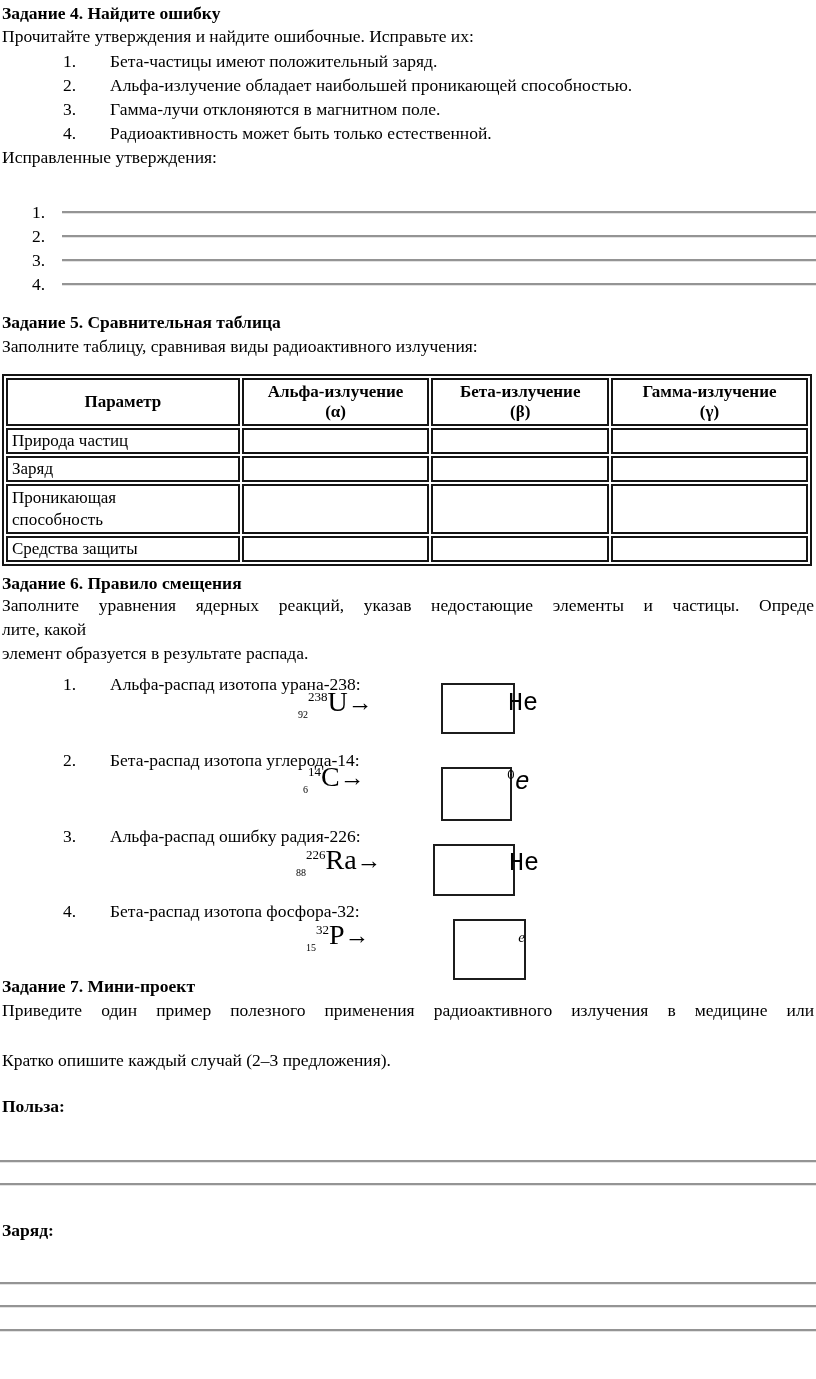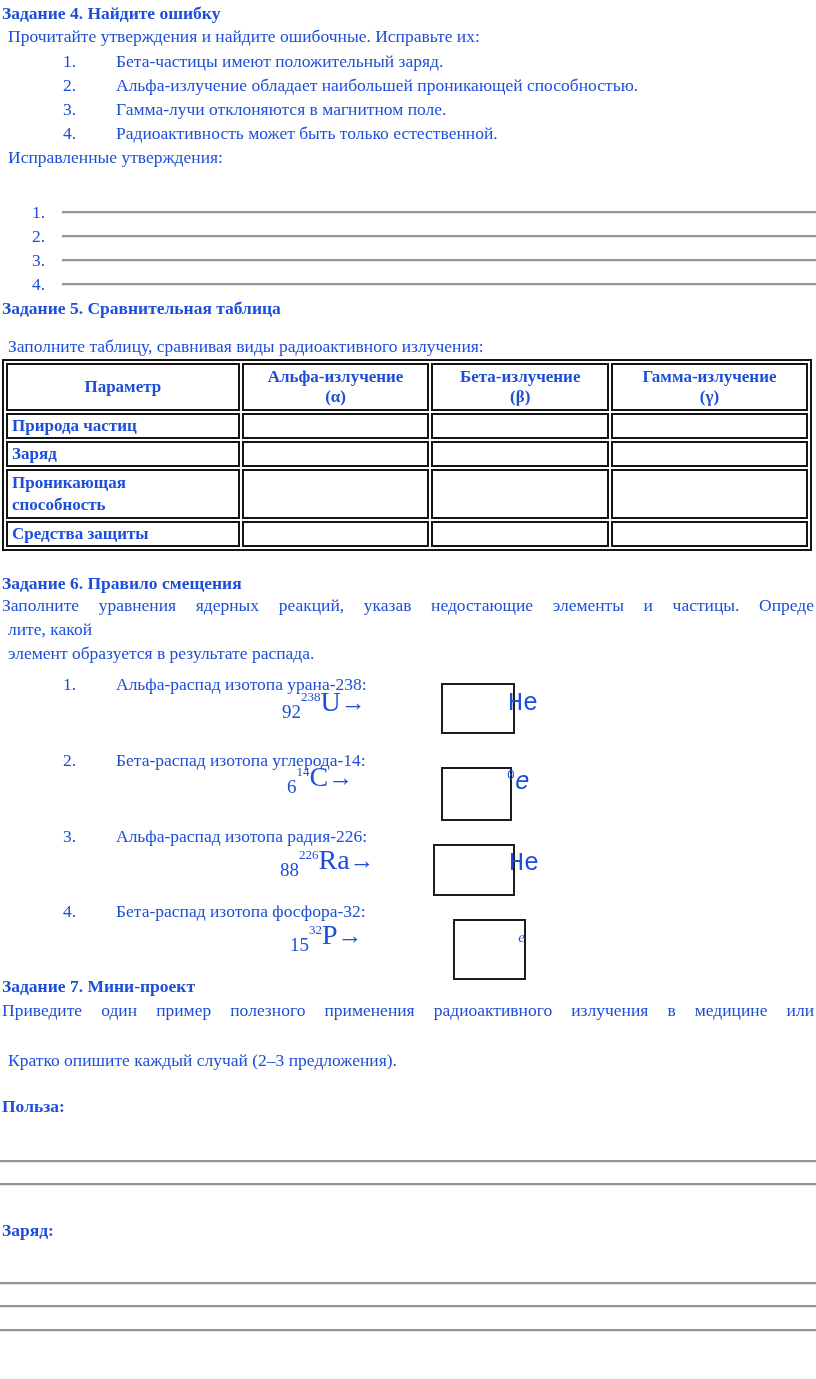--- a/index.html
+++ b/index.html
@@ -1,48 +1,48 @@
 <!DOCTYPE html>
 <html><head>
 <meta charset="utf-8">
 <style>
   html,body { margin:0; padding:0; background:#ffffff; }
   .page {
     position:relative; width:816px; height:1379px; background:#ffffff;
-    font-family:"Liberation Serif", serif; color:#1d4ed8; overflow:hidden;
+    font-family:"Liberation Serif", serif; color:#000000; overflow:hidden;
   }
   .abs { position:absolute; }
   .heading { font-weight:bold; font-size:17.5px; white-space:nowrap; }
-  .body { font-size:17.5px; white-space:nowrap;margin-left:6px; }
+  .body { font-size:17.5px; white-space:nowrap; }
   .jline {
     font-size:17.5px; width:812px; white-space:normal;
     text-align:justify; text-align-last:justify;
   }
   .num { font-size:17.5px; white-space:nowrap; }
   
   .ansline {
     position:absolute; height:0;
     border-top:2px solid #949494; border-bottom:1px solid #e3e3e3;
   }
   
   .wtable {
     border-collapse:separate; border-spacing:2px;
     border:2px solid #141414; width:810px; table-layout:fixed;
     background:#fff;
   }
   .wtable td {
     border:2px solid #141414; font-size:17px; padding:1px 4px;
-    vertical-align:middle; overflow:hidden;font-weight:bold;
+    vertical-align:middle; overflow:hidden;
   }
   .wtable td.hd { font-weight:bold; text-align:center; }
   .hd2 { display:block; text-align:center; }
   .wrap2 { display:inline-block; max-width:150px; line-height:22px; }
   
   .eq { position:absolute; font-size:28px; line-height:1; white-space:nowrap; }
-  .eq .isub { font-size:19px; vertical-align:-7px; letter-spacing:0; }
+  .eq .isub { font-size:10px; vertical-align:-7px; letter-spacing:0;margin-left:16px; }
   .eq .isup { font-size:13px; vertical-align:10px; }
   .eq .iarr { font-size:25px; }
   .eqbox { position:absolute; border:2px solid #1c1c1c; background:#fff; }
   .tail { position:absolute; font-size:25px; line-height:1; white-space:nowrap;font-family:Liberation Mono, monospace; }
   .tail .isup { font-size:13px; vertical-align:10px; }
   .ital { font-style:italic; }
   .clipfrag {
     position:absolute; font-size:15px; font-style:italic; line-height:1;
     width:7px; overflow:hidden; direction:rtl;
   }
@@ -68,24 +68,24 @@
 
   <div class="abs num" style="left:32px; top:202px">1.</div>
   <div class="ansline" style="left:62px; width:754px; top:211px"></div>
   <div class="abs num" style="left:32px; top:226px">2.</div>
   <div class="ansline" style="left:62px; width:754px; top:235px"></div>
   <div class="abs num" style="left:32px; top:250px">3.</div>
   <div class="ansline" style="left:62px; width:754px; top:259px"></div>
   <div class="abs num" style="left:32px; top:274px">4.</div>
   <div class="ansline" style="left:62px; width:754px; top:283px"></div>
 
-  <div class="abs heading" style="left:2px; top:298px">Задание 5. Сравнительная таблица</div>
+  <div class="abs heading" style="left:2px; top:312px">Задание 5. Сравнительная таблица</div>
   <div class="abs body" style="left:2px; top:336px">Заполните таблицу, сравнивая виды радиоактивного излучения:</div>
 
-  <div class="abs" style="left:2px; top:359px">
+  <div class="abs" style="left:2px; top:374px">
     <table class="wtable">
       <colgroup>
         <col style="width:229px">
           <col style="width:184px">
           <col style="width:174px">
           <col style="width:193px">
       </colgroup>
       <tbody>
           <tr style="height:48px">
         <td class="hd">
@@ -151,21 +151,21 @@
   <div class="abs body" style="left:110px; top:750px">Бета-распад изотопа углерода-14:</div>
   <div class="eq" style="left:287px; top:763px">
     <span class="isub">6</span><span class="isup">14</span><span>C</span><span class="iarr">→</span>
   </div>
   <div class="eqbox" style="left:441px; top:767px; width:67px; height:50px"></div>
   <div class="tail" style="left:507px; top:769px">
     <span class="isup">0</span><span class="ital">e</span>
   </div>
 
   <div class="abs num" style="left:63px;  top:826px">3.</div>
-  <div class="abs body" style="left:110px; top:826px">Альфа-распад изотопа радия-226:</div>
+  <div class="abs body" style="left:110px; top:826px">Альфа-распад ошибку радия-226:</div>
   <div class="eq" style="left:280px; top:846px">
     <span class="isub">88</span><span class="isup">226</span><span>Ra</span><span class="iarr">→</span>
   </div>
   <div class="eqbox" style="left:433px; top:844px; width:78px; height:48px"></div>
   <div class="tail" style="left:509px; top:851px">
     <span>He</span>
   </div>
 
   <div class="abs num" style="left:63px;  top:901px">4.</div>
   <div class="abs body" style="left:110px; top:901px">Бета-распад изотопа фосфора-32:</div>

